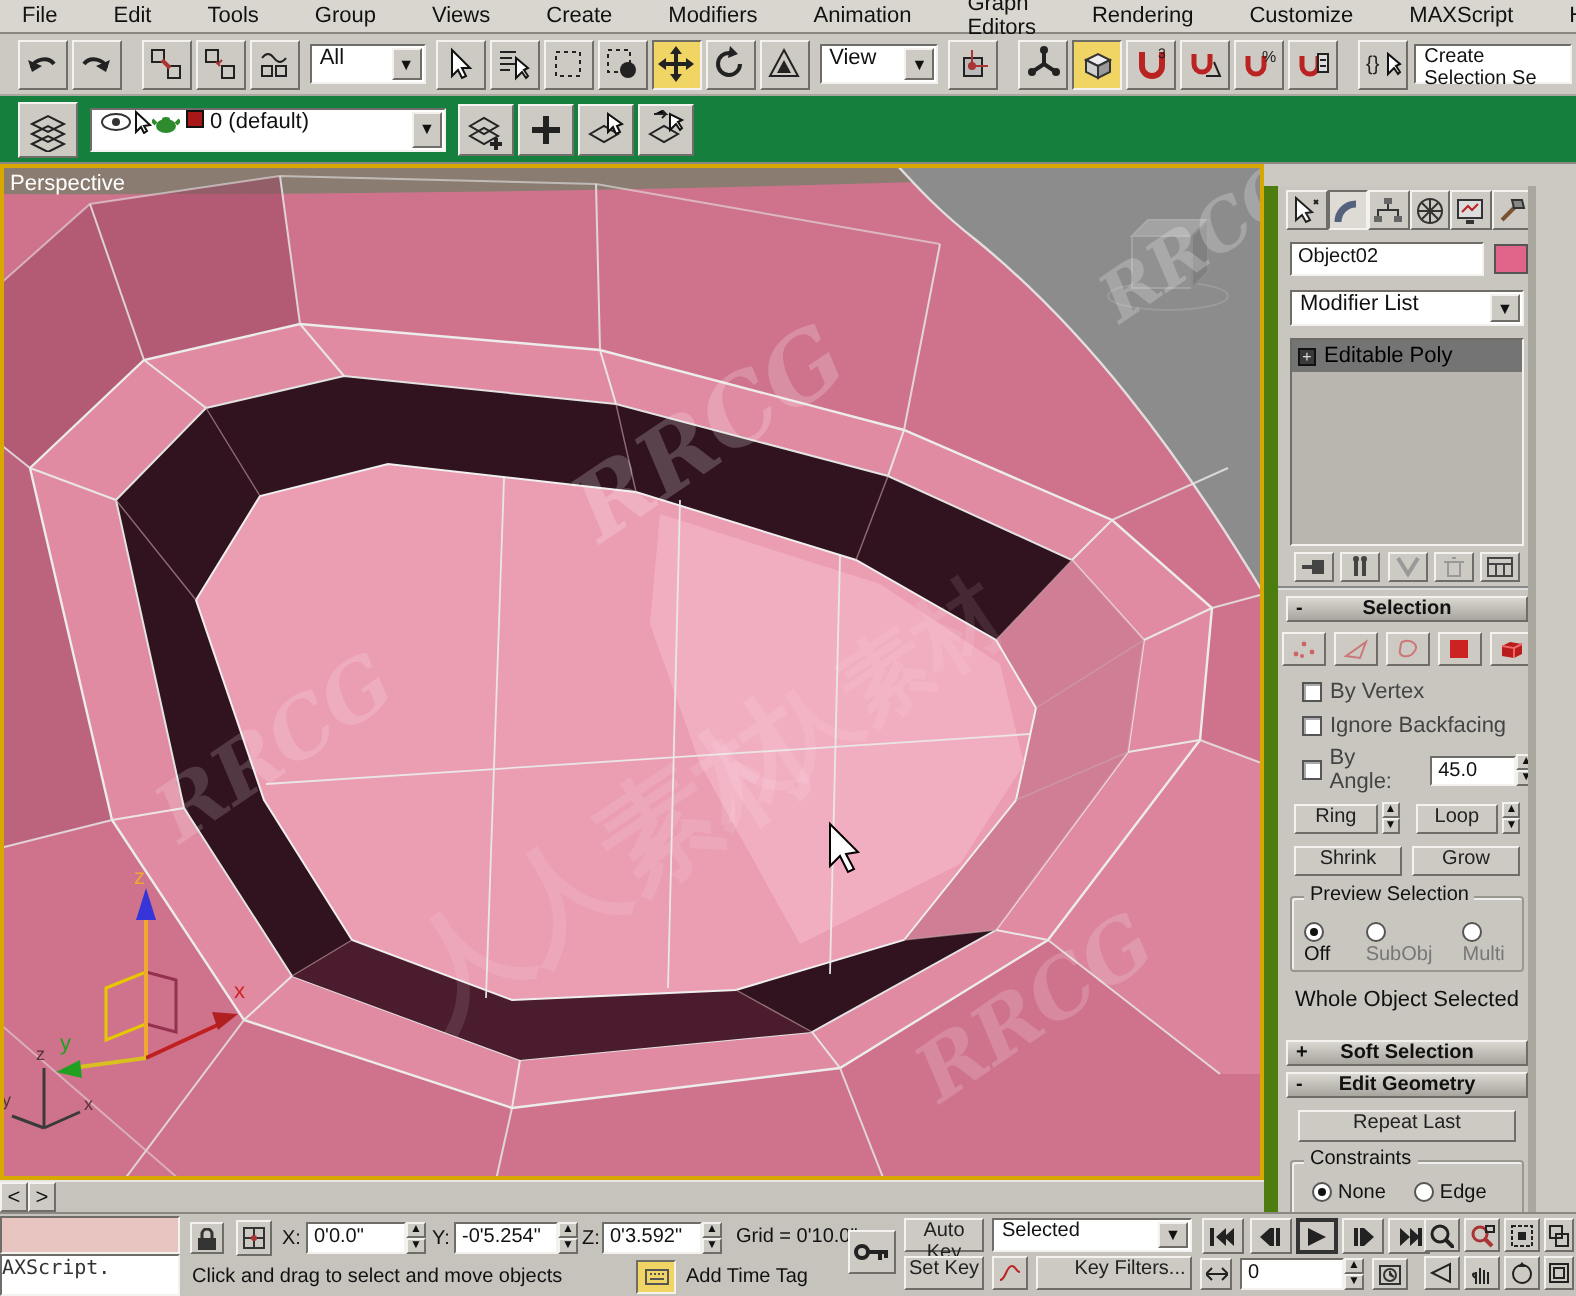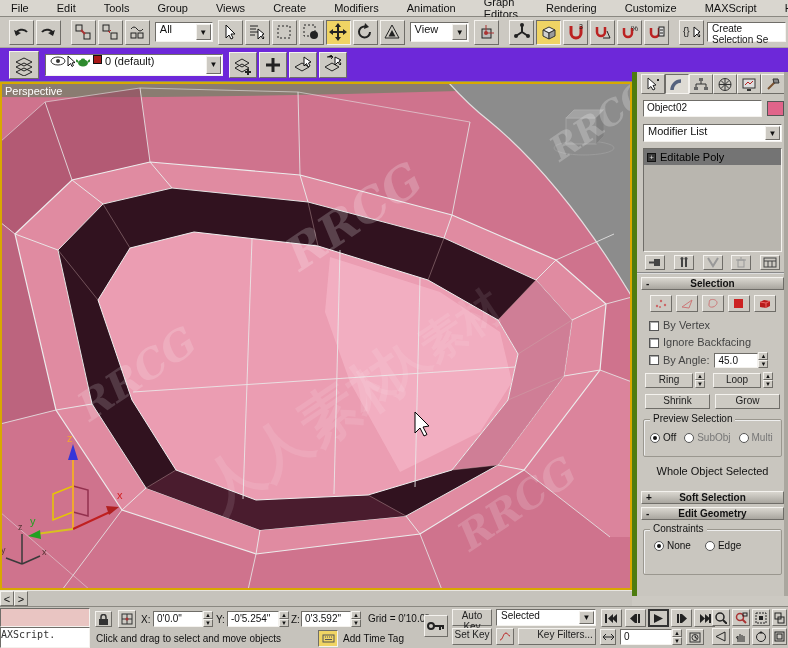--- a/index.html
+++ b/index.html
@@ -10,36 +10,36 @@
   .btn { background:#cdcac3; border:1px solid; border-color:#f4f2ee #6f6d68 #6f6d68 #f4f2ee; display:flex; align-items:center; justify-content:center; cursor:default; }
   .btn.active { background:#f0d464; border-color:#6f6d68 #f4f2ee #f4f2ee #6f6d68; }
   .grip { width:4px; border-left:1px solid #f4f2ee; border-right:1px solid #6f6d68; margin:2px 2px; }
 
   
   #menubar { left:0; top:0; width:788px; height:17px; background:#d9d6cf; border-bottom:1px solid #8a8881; display:flex; align-items:center; gap:14px; padding-left:4px; }
   #menubar span { padding:1px 7px; }
 
   
   #toolbar1 { left:0; top:17px; width:788px; height:31px; background:#ccc9c2; border-bottom:1px solid #aaa79f; display:flex; align-items:center; }
-  #toolbar2 { left:0; top:48px; width:788px; height:34px; background:#6d28d9; border-bottom:1px solid #8a8881; display:flex; align-items:center; }
+  #toolbar2 { left:0; top:48px; width:788px; height:34px; background:#15803d; border-bottom:1px solid #8a8881; display:flex; align-items:center; }
   .tbtn { width:26px; height:25px; margin:0 1px; }
   .tbtn svg { display:block; }
   .dd { background:#fff; border:1px solid; border-color:#6f6d68 #f4f2ee #f4f2ee #6f6d68; height:20px; display:flex; align-items:flex-start; padding-left:4px; position:relative; }
   .dd .arrow { position:absolute; right:1px; top:1px; bottom:1px; width:15px; background:#cdcac3; border:1px solid; border-color:#f4f2ee #6f6d68 #6f6d68 #f4f2ee; display:flex; align-items:center; justify-content:center; font-size:8px; }
 
   
   #viewport { left:0; top:82px; width:632px; height:508px; }
 
   
   #timeslider { left:0; top:590px; width:632px; height:16px; background:#c6c3bc; border-top:1px solid #e8e6e1; display:flex; align-items:stretch; }
   #ts-track { width:352px; background:#b9b6af; border:1px solid; border-color:#6f6d68 #f4f2ee #f4f2ee #6f6d68; position:relative; }
   #ts-thumb { position:absolute; left:2px; top:0px; width:100%; height:12px; background:#cdcac3; border:1px solid; border-color:#f4f2ee #6f6d68 #6f6d68 #f4f2ee; text-align:center; font-size:10px; }
 
   
-  #panel { left:632px; top:72px; width:156px; height:524px; background:#c9c6bf; border-left:5px solid #4d7c0f; }
+  #panel { left:632px; top:93px; width:136px; height:524px; background:#c9c6bf; border-left:7px solid #4d7c0f; }
   .tab { width:24px; height:20px; }
   .rollout { margin:3px 4px 0 4px; height:13px; background:linear-gradient(#dad7d0,#a8a59e); border:1px solid; border-color:#f4f2ee #6f6d68 #6f6d68 #f4f2ee; text-align:center; font-weight:bold; font-size:10px; position:relative; }
   .rollout .pm { position:absolute; left:4px; top:0; font-weight:bold; }
   .group { border:1px solid #9a978f; border-radius:2px; box-shadow:inset 1px 1px 0 #eee; position:relative; margin:4px 6px; }
   .group .glabel { position:absolute; top:-7px; left:6px; background:#c9c6bf; padding:0 3px; font-size:10px; }
   .cb { width:10px; height:10px; background:#fff; border:1px solid #555; box-shadow:inset 1px 1px 0 #aaa; display:inline-block; vertical-align:-2px; margin-right:4px; }
   .radio { width:10px; height:10px; border-radius:50%; background:#fff; border:1px solid #555; display:inline-block; vertical-align:-2px; margin-right:3px; position:relative; }
   .radio.on:after { content:""; position:absolute; left:2px; top:2px; width:4px; height:4px; border-radius:50%; background:#111; }
   .spin { width:10px; display:inline-flex; flex-direction:column; }
   .spin b { height:8px; background:#cdcac3; border:1px solid; border-color:#f4f2ee #6f6d68 #6f6d68 #f4f2ee; font-size:6px; line-height:6px; text-align:center; font-weight:normal; }
@@ -551,20 +551,21 @@
     <div style="display:flex; gap:8px; padding:12px 0 0 6px; font-size:10px;">
       <span><span class="radio on"></span><span>Off</span></span>
       <span style="color:#777"><span class="radio"></span><span>SubObj</span></span>
       <span style="color:#777"><span class="radio"></span><span>Multi</span></span>
     </div>
   </div>
   <div style="text-align:center; margin-top:8px;">Whole Object Selected</div>
 
   <div class="rollout" style="margin-top:14px"><span class="pm">+</span><span>Soft Selection</span></div>
   <div class="rollout"><span class="pm">-</span><span>Edit Geometry</span></div>
+  <div class="pbtn" style="margin:6px 10px 0 10px; height:16px">Repeat Last</div>
   <div class="group" style="height:46px; margin-top:9px;">
     <span class="glabel">Constraints</span>
     <div style="display:flex; gap:14px; padding:10px 0 0 10px; font-size:10px;">
       <span><span class="radio on"></span><span>None</span></span>
       <span><span class="radio"></span><span>Edge</span></span>
     </div>
   </div>
 
   <div class="abs" style="right:0; top:0; width:4px; height:524px; background:#aaa79f;"></div>
 </div>

